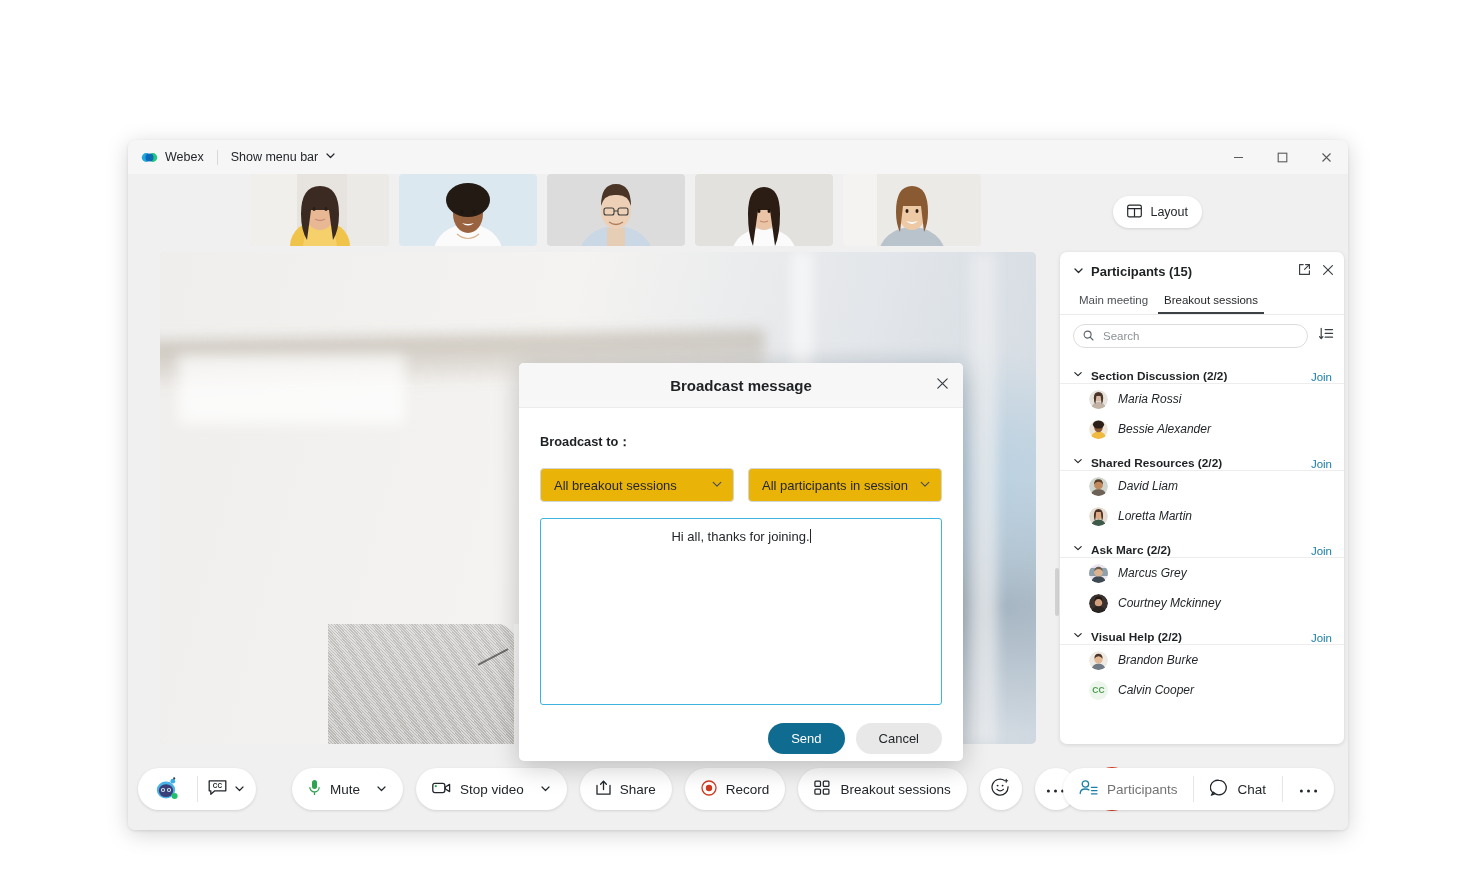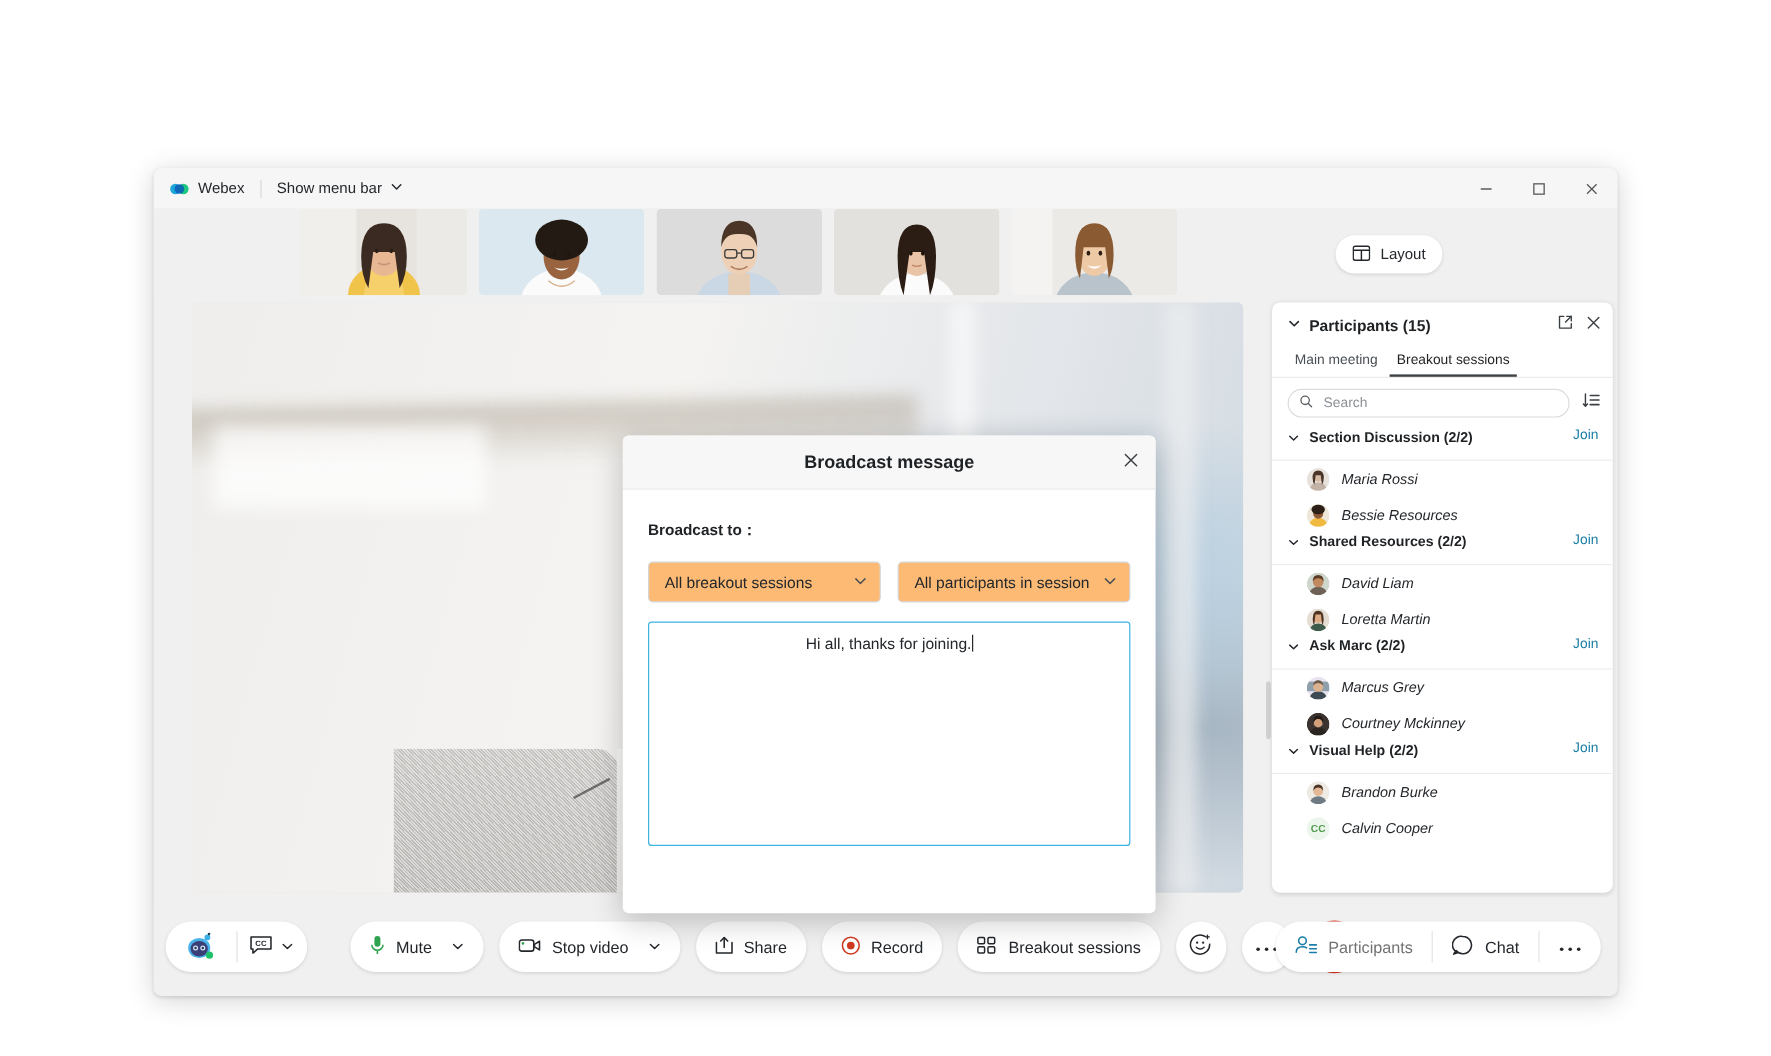--- a/index.html
+++ b/index.html
@@ -344,21 +344,21 @@
   .sort-icon { cursor: pointer; }
 
   .panel-list {
     height: 395px;
     overflow-y: auto;
     position: relative;
   }
   .group-head {
     height: 26px;
     display: flex;
-    align-items: flex-start;
+    align-items: flex-end;
     padding: 0 12px 0 13px;
     border-bottom: 1px solid #ededed;
     cursor: pointer;
   }
   .group-name {
     font-size: 11.8px;
     font-weight: bold;
     color: #1f2225;
     margin-left: 8px;
   }
@@ -535,21 +535,21 @@
   .select-row { display: flex; gap: 14px; }
   .select {
     height: 32px;
     border: 1px solid #d5d5d5;
     border-radius: 4px;
     display: flex;
     align-items: center;
     padding: 0 10px 0 13px;
     font-size: 13px;
     color: #23272b;
-    background: #fdba74;
+    background: #eab308;
     cursor: pointer;
   }
   .select.s1 { width: 198px; }
   .select.s2 { width: 198px; }
   .select .caret { margin-left: auto; }
   .msg-box {
     margin-top: 16px;
     width: 402px;
     height: 187px;
     border: 1px solid #3fb3e0;
@@ -819,21 +819,21 @@
         </div>
         <div class="p-row">
           <span class="avatar">
             <svg width="19" height="19" viewBox="0 0 19 19">
                 <circle cx="9.5" cy="9.5" r="9.5" fill="#efe6da"></circle>
                 <ellipse cx="9.5" cy="18" rx="7.5" ry="6.5" fill="#f0b93f"></ellipse>
                 <circle cx="9.5" cy="8" r="4.2" fill="#8d5a36"></circle>
                 <ellipse cx="9.5" cy="4.6" rx="5.6" ry="4" fill="#2b1f17"></ellipse>
               </svg>
           </span>
-          <span class="p-name">Bessie Resources</span>
+          <span class="p-name">Bessie Alexander</span>
         </div>
 
         <div class="group-head">
           <span>
             <svg width="10" height="10" viewBox="0 0 10 10">
                 <path d="M1.8 3.6 L5 6.6 L8.2 3.6" fill="none" stroke="#23272b" stroke-width="1.2" stroke-linecap="round" stroke-linejoin="round"></path>
               </svg>
           </span>
           <span class="group-name">Shared Resources (2/2)</span>
           <span class="group-join">Join</span>
@@ -950,20 +950,24 @@
               <svg width="12" height="12" viewBox="0 0 12 12">
                   <path d="M2.2 4.4 L6 8.2 L9.8 4.4" fill="none" stroke="#4a4f54" stroke-width="1.2" stroke-linecap="round" stroke-linejoin="round"></path>
                 </svg>
             </span>
           </div>
         </div>
         <div class="msg-box">
           <span>Hi all, thanks for joining.</span><span class="caret-bar"></span>
         </div>
       </div>
+      <div class="modal-actions">
+        <button class="btn btn-primary">Send</button>
+        <button class="btn btn-secondary">Cancel</button>
+      </div>
     </div>
 
     <div class="controlbar">
 
       <div class="ctl-left">
         <div class="pill assistant">
           <div class="asst-half">
             <span>
               <svg width="28" height="28" viewBox="0 0 28 28">
                 <circle cx="19.8" cy="7.2" r="2.4" fill="#3aaee6"></circle>

